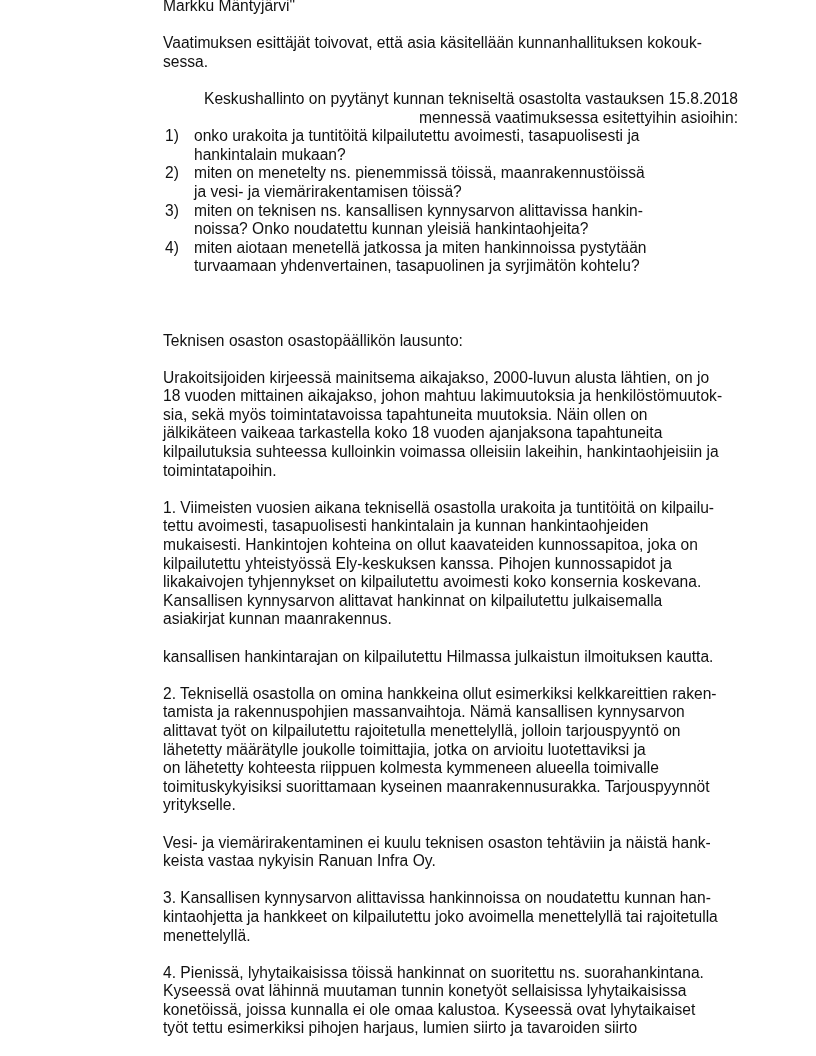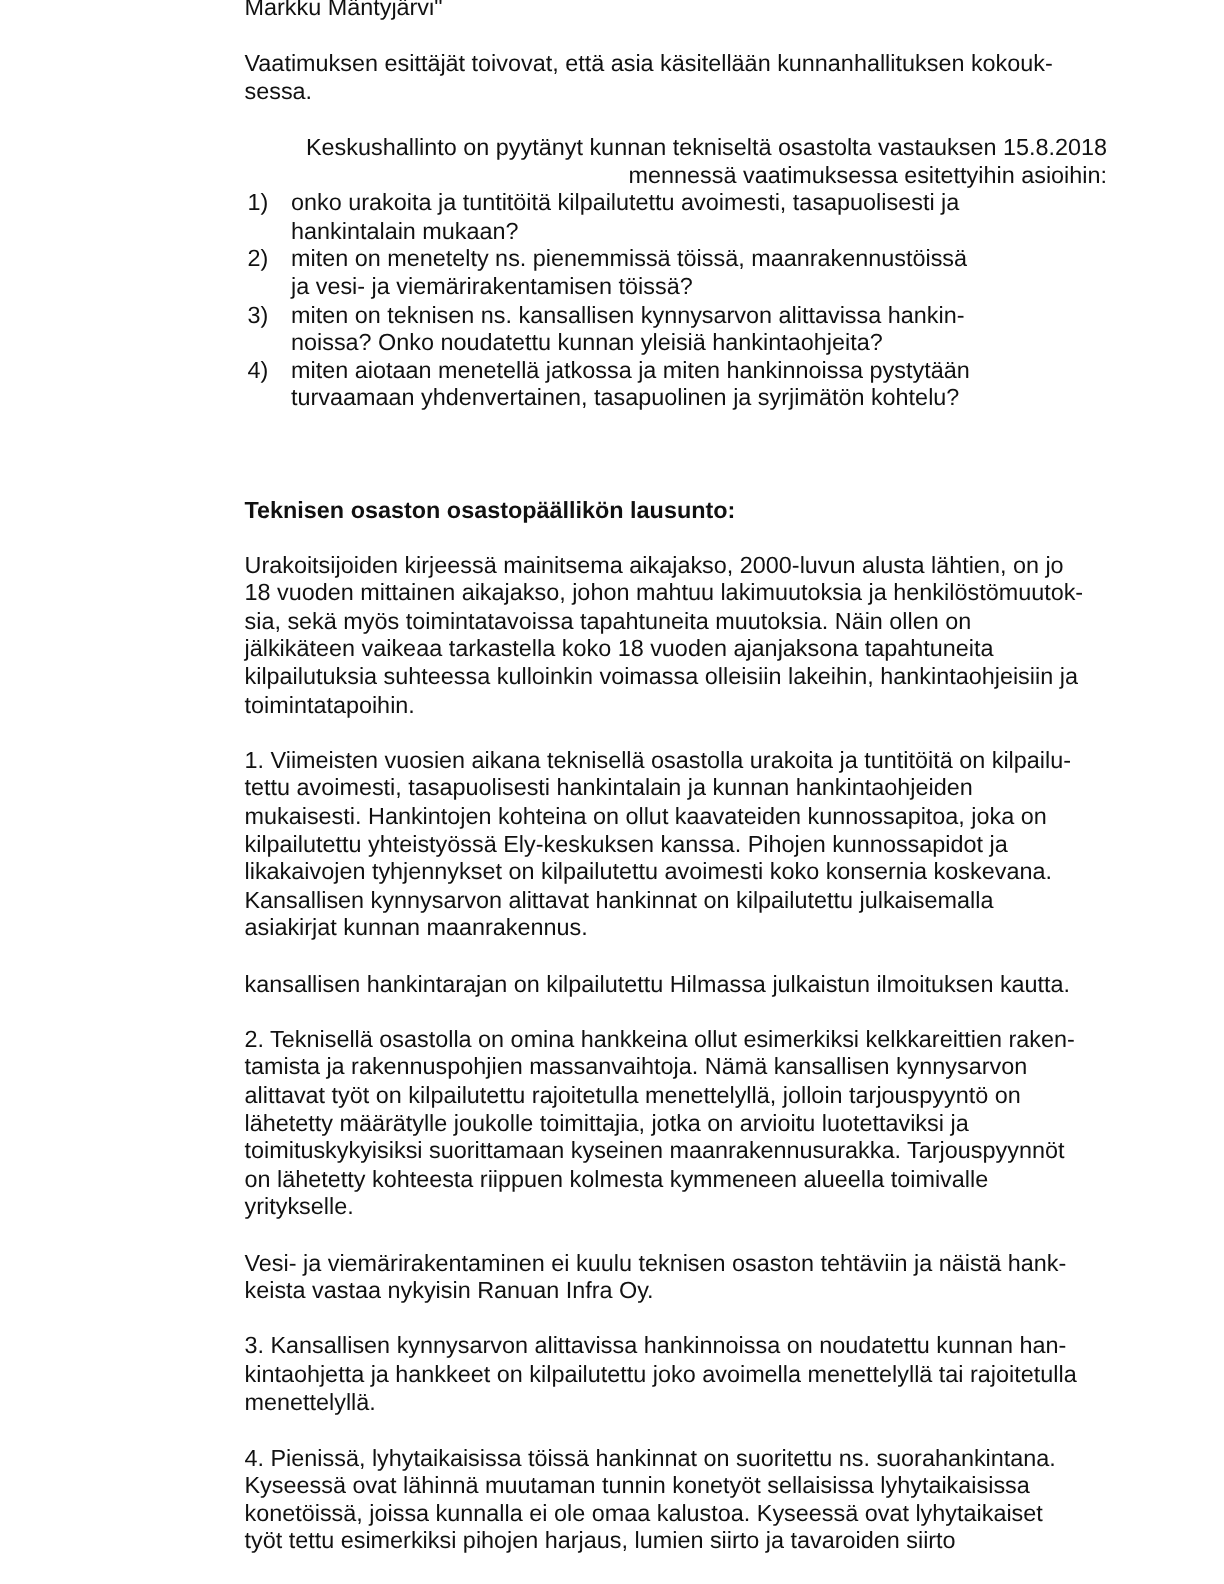--- a/index.html
+++ b/index.html
@@ -9,21 +9,21 @@
     left: 163px;
     top: -3px;
     width: 575px;
     font-family: "Liberation Sans", sans-serif;
     font-size: 15.6px;
     line-height: 18.6px;
     color: #111111;
   }
   .para { margin: 0 0 18.6px 0; white-space: normal; }
   .line { display: block; white-space: nowrap; }
-  .heading { font-weight: bold; margin: 0 0 18.6px 0; }
+  .heading { font-weight: normal; margin: 0 0 18.6px 0; }
   .gap-lg { height: 37px; }
   ol.q { list-style: none; margin: 0 0 18.6px 0; padding: 0; }
   ol.q li { position: relative; padding-left: 31px; }
   ol.q li .num { position: absolute; left: 2px; top: 0; }
 </style>
 </head>
 <body>
 
 <div class="page">
 
@@ -89,22 +89,22 @@
 
   <p class="para">
     <span class="line">kansallisen hankintarajan on kilpailutettu Hilmassa julkaistun ilmoituksen kautta.</span>
   </p>
 
   <p class="para">
     <span class="line">2. Teknisellä osastolla on omina hankkeina ollut esimerkiksi kelkkareittien raken-</span>
     <span class="line">tamista ja rakennuspohjien massanvaihtoja. Nämä kansallisen kynnysarvon</span>
     <span class="line">alittavat työt on kilpailutettu rajoitetulla menettelyllä, jolloin tarjouspyyntö on</span>
     <span class="line">lähetetty määrätylle joukolle toimittajia, jotka on arvioitu luotettaviksi ja</span>
+    <span class="line">on lähetetty kohteesta riippuen kolmesta kymmeneen alueella toimivalle</span>
     <span class="line">toimituskykyisiksi suorittamaan kyseinen maanrakennusurakka. Tarjouspyynnöt</span>
-    <span class="line">on lähetetty kohteesta riippuen kolmesta kymmeneen alueella toimivalle</span>
     <span class="line">yritykselle.</span>
   </p>
 
   <p class="para">
     <span class="line">Vesi- ja viemärirakentaminen ei kuulu teknisen osaston tehtäviin ja näistä hank-</span>
     <span class="line">keista vastaa nykyisin Ranuan Infra Oy.</span>
   </p>
 
   <p class="para">
     <span class="line">3. Kansallisen kynnysarvon alittavissa hankinnoissa on noudatettu kunnan han-</span>

